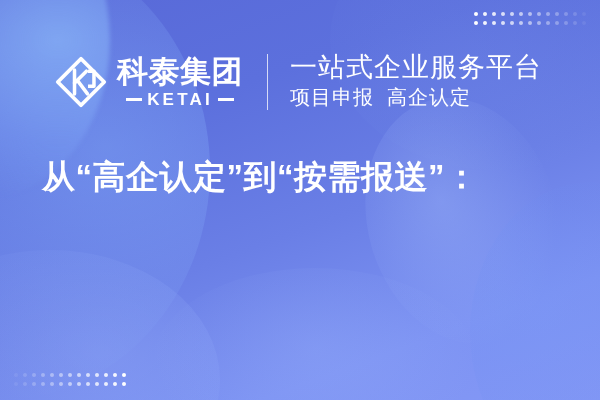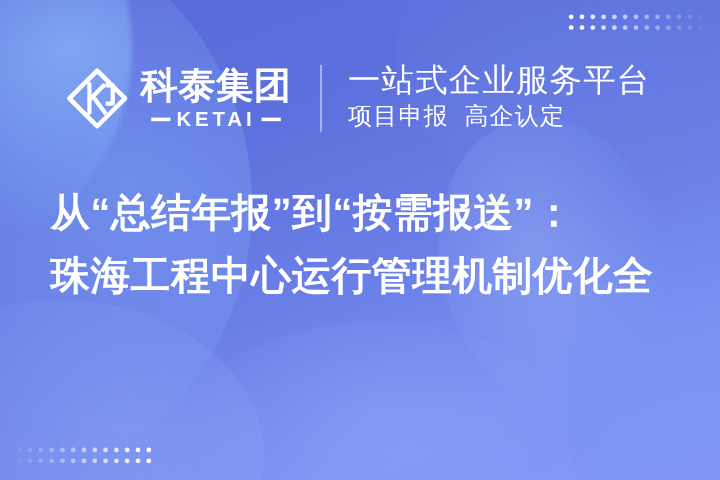--- a/index.html
+++ b/index.html
@@ -317,17 +317,16 @@
 
     <div id="header-divider"></div>
 
     <div id="tagline-block">
       <div id="tagline-primary">一站式企业服务平台</div>
       <div id="tagline-secondary">项目申报 高企认定</div>
     </div>
   </div>
 
   <div id="headline">
-    <span class="headline-line">从“总结年报”到“按需报送”：</span>
-    <span class="headline-line">珠海工程中心运行管理机制优化全</span>
+    <span class="headline-line">从“高企认定”到“按需报送”：</span>
   </div>
 
 </div>
 
 </body></html>

